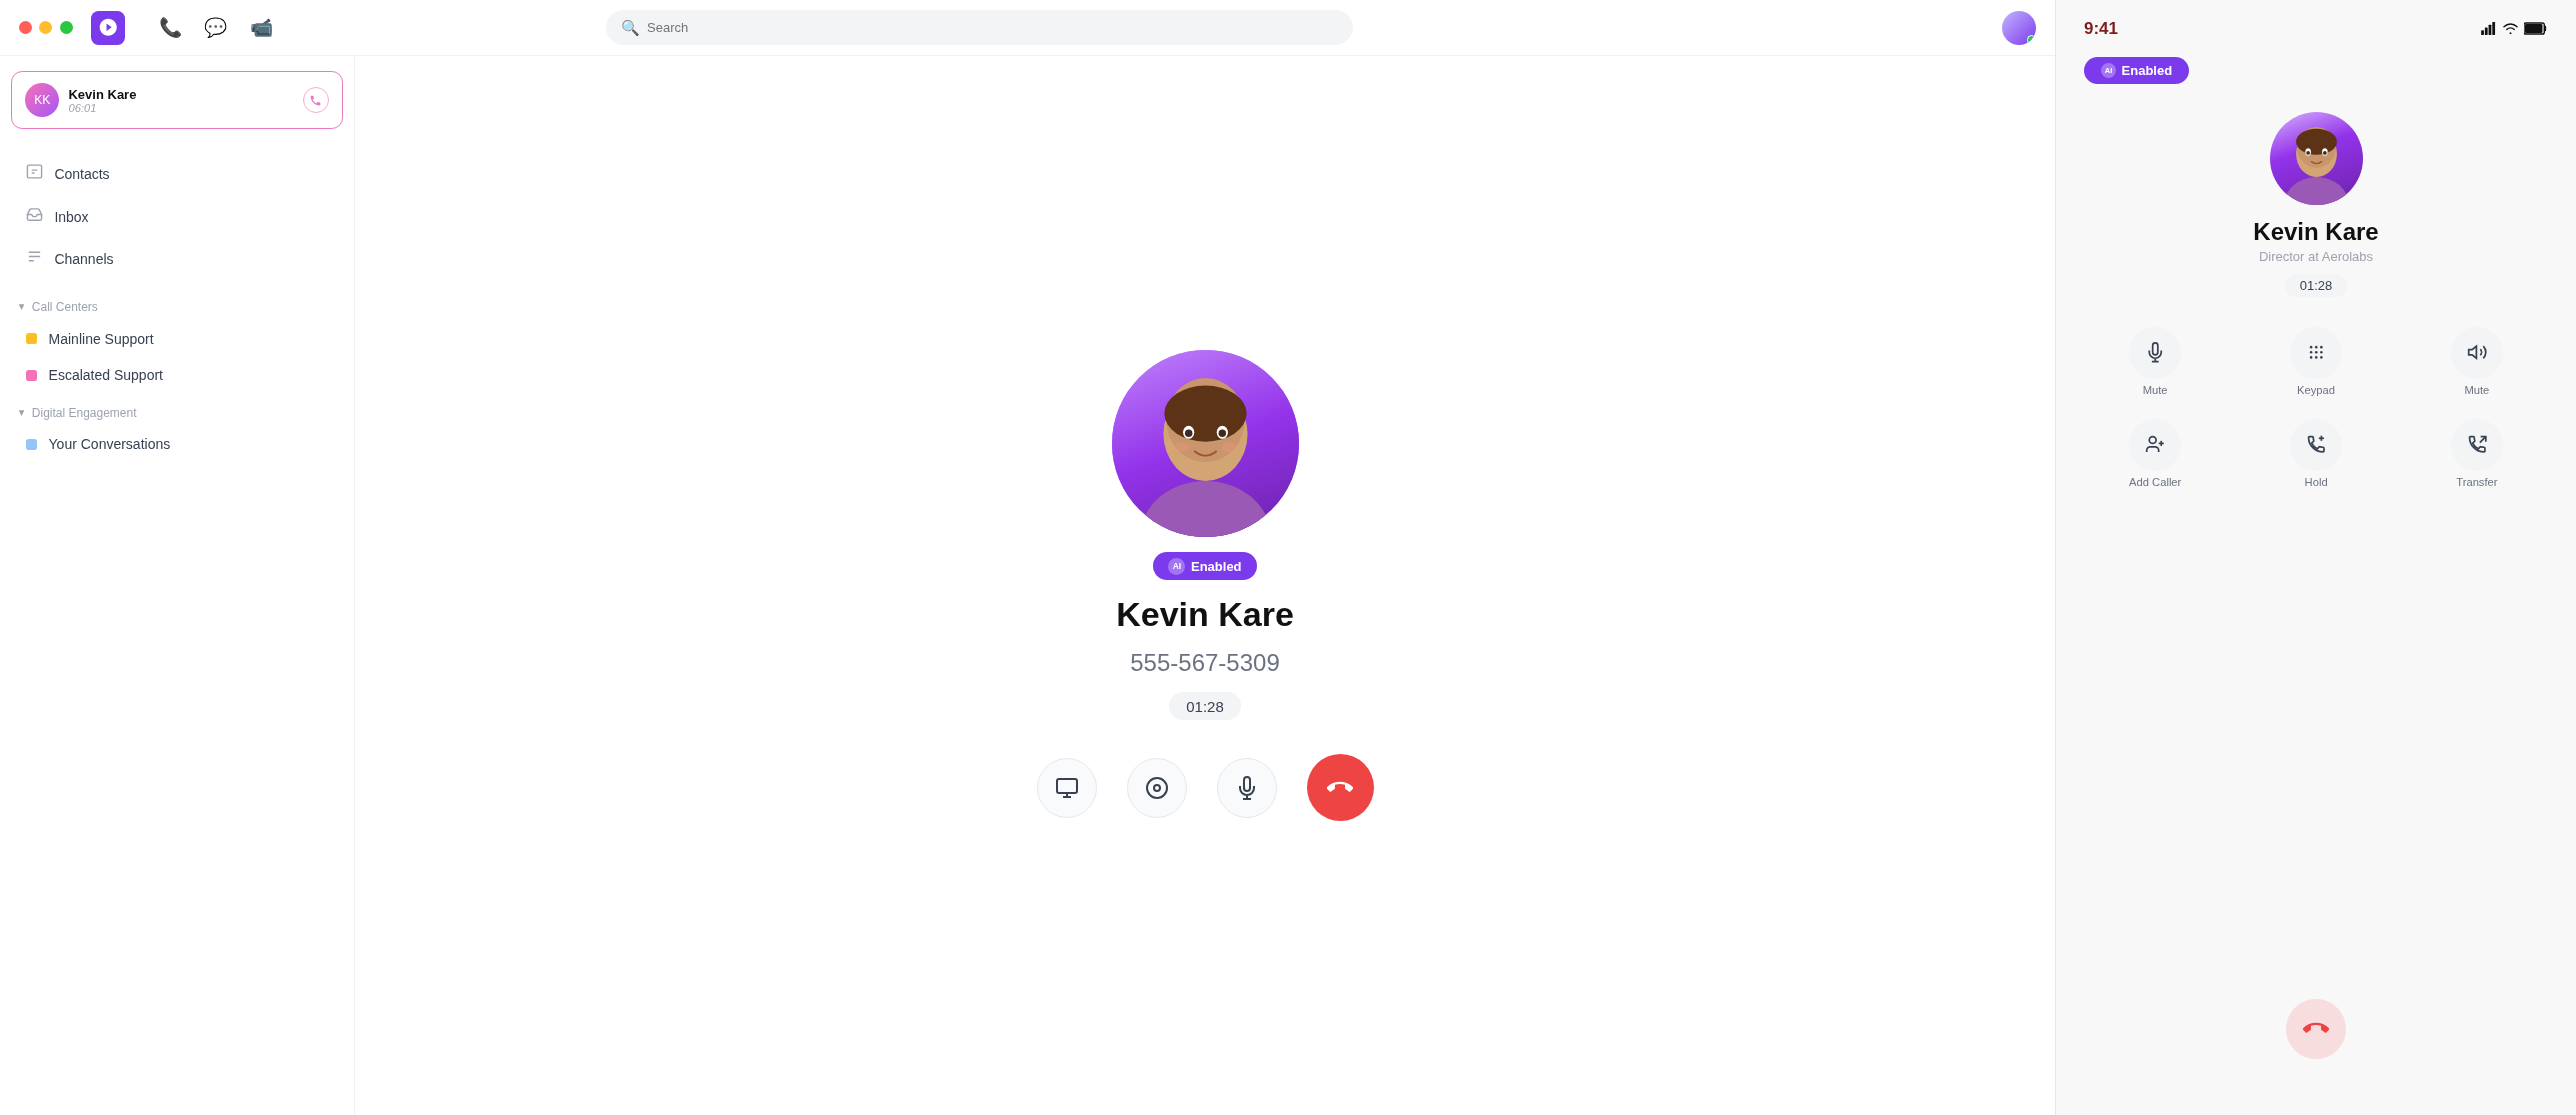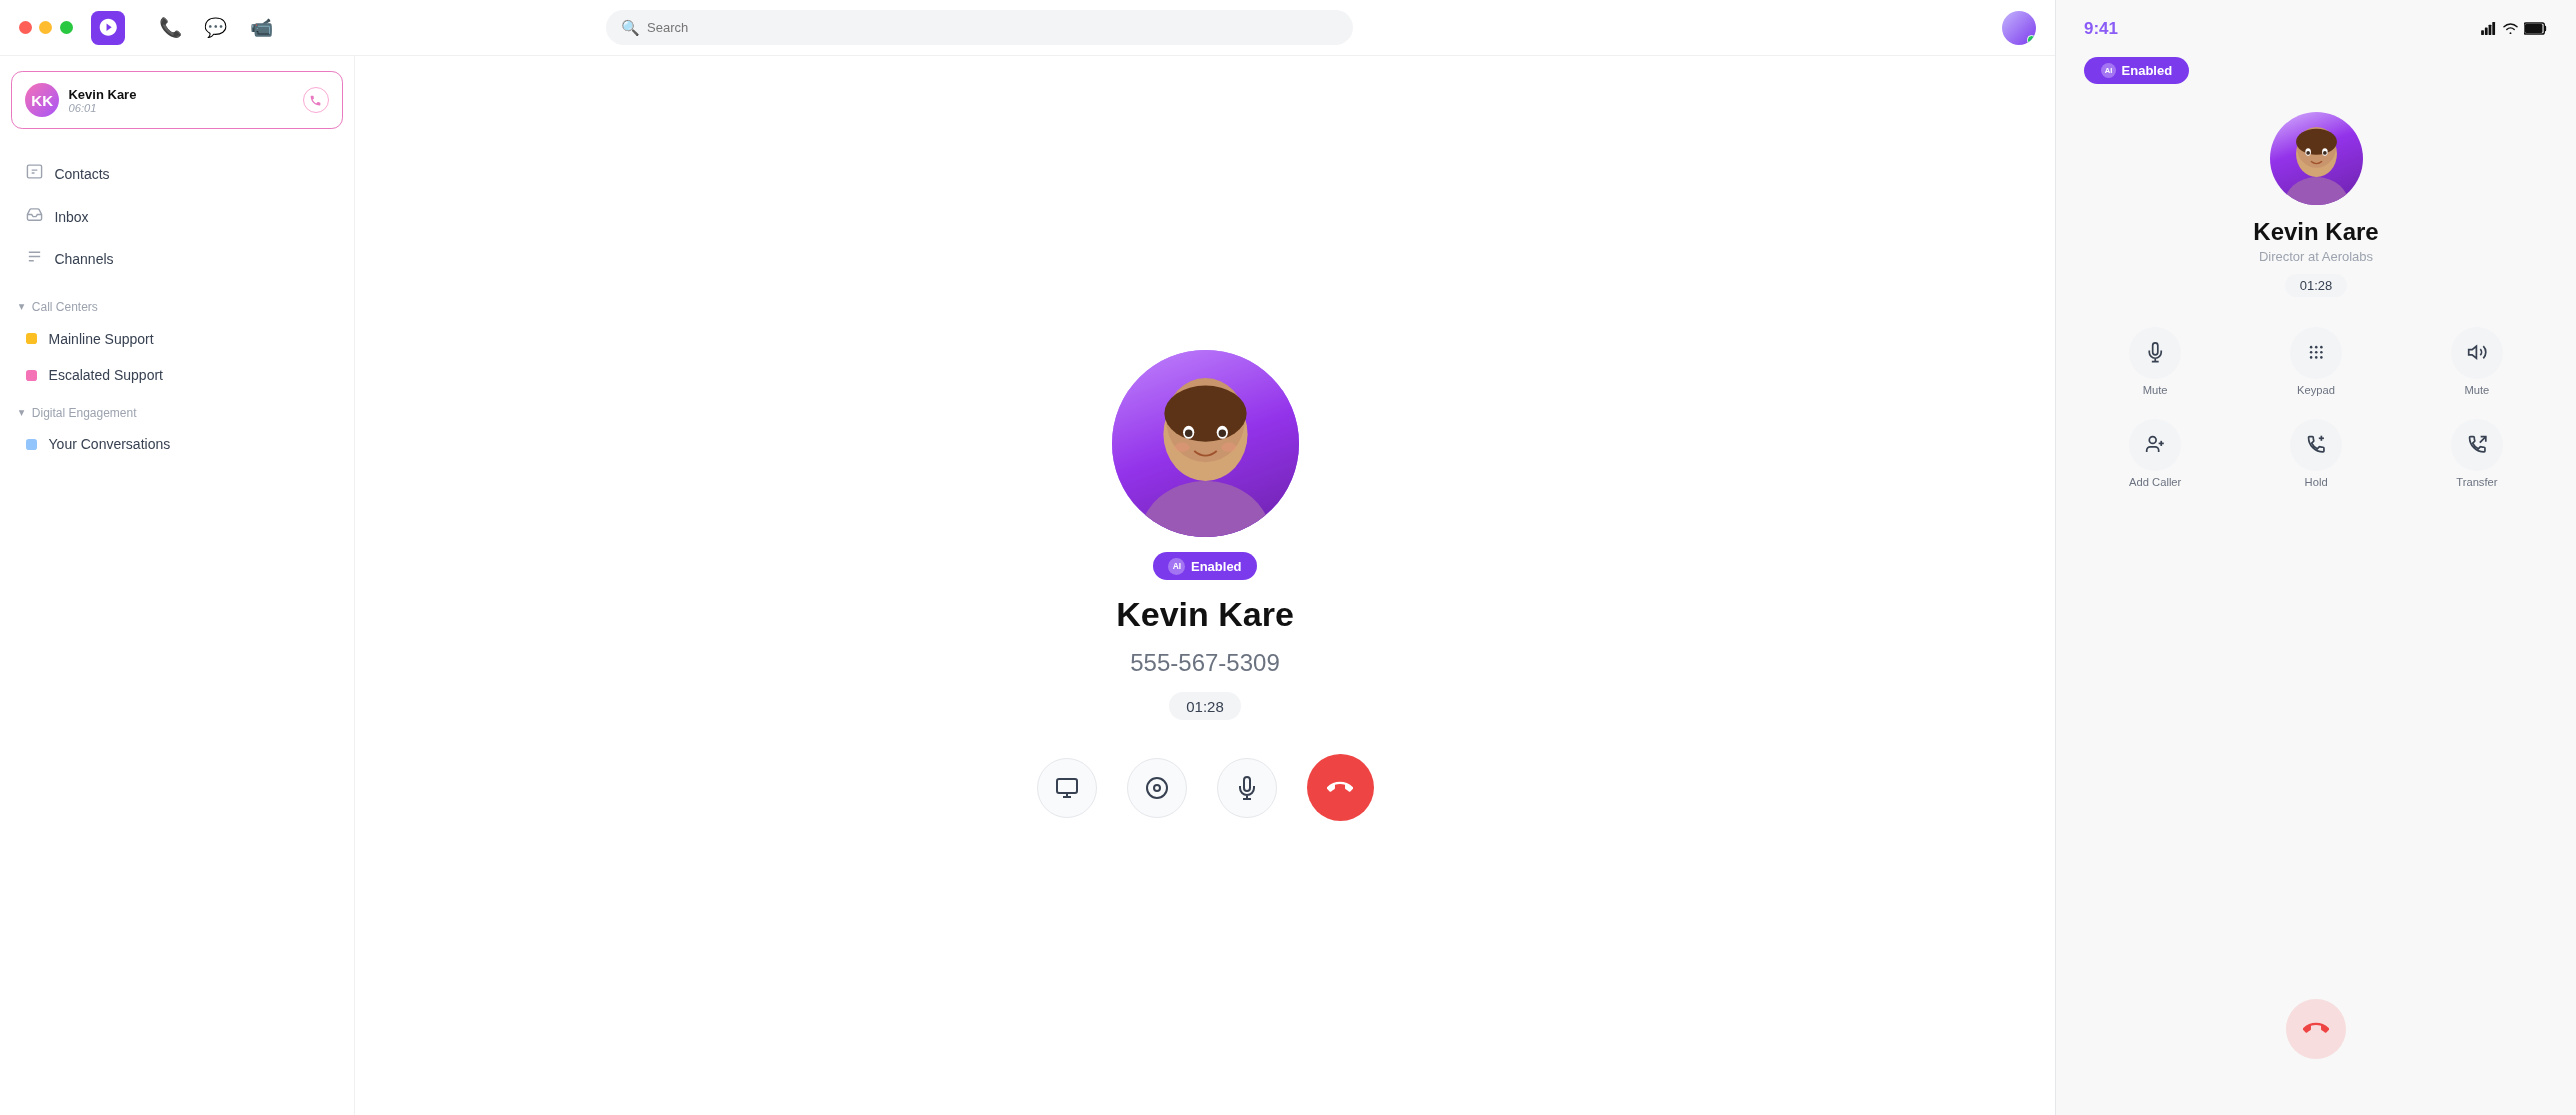--- a/index.html
+++ b/index.html
@@ -98,22 +98,22 @@
     }
     .call-avatar {
       width: 34px;
       height: 34px;
       border-radius: 50%;
       background: linear-gradient(135deg, #f472b6, #a855f7);
       display: flex;
       align-items: center;
       justify-content: center;
       color: white;
-      font-size: 15px;
-      font-weight: 700;
+      font-size: 12px;
+      font-weight: 400;
       flex-shrink: 0;
     }
     .call-info { flex: 1; }
     .call-name { font-size: 13px; font-weight: 600; color: #111; }
     .call-time { font-size: 11.2px; color: #9ca3af; font-style: italic; }
     .call-end-btn {
       width: 26px;
       height: 26px;
       background: #fff;
       border: 0.9px solid #f9a8d4;
@@ -293,21 +293,21 @@
       display: flex;
       justify-content: space-between;
       align-items: center;
       width: 100%;
       padding: 0 9.3px;
       margin-bottom: 18.7px;
     }
     .phone-time {
       font-size: 17px;
       font-weight: 600;
-      color: #8b5cf6;
+      color: #7f1d1d;
     }
     .phone-icons {
       display: flex;
       gap: 5.6px;
       align-items: center;
       font-size: 13px;
       color: #111;
     }
 
     .phone-enabled-badge {

